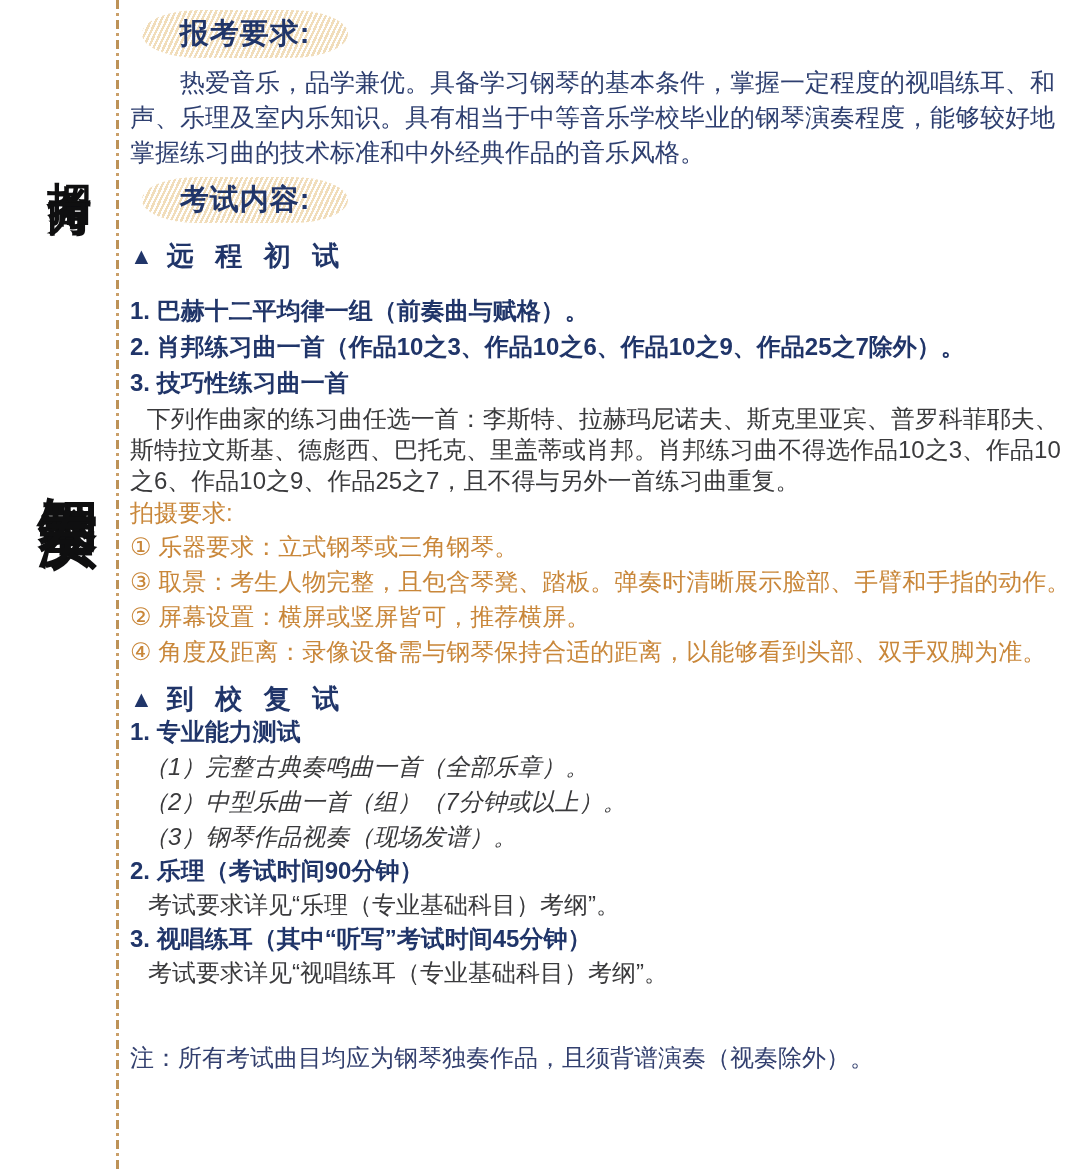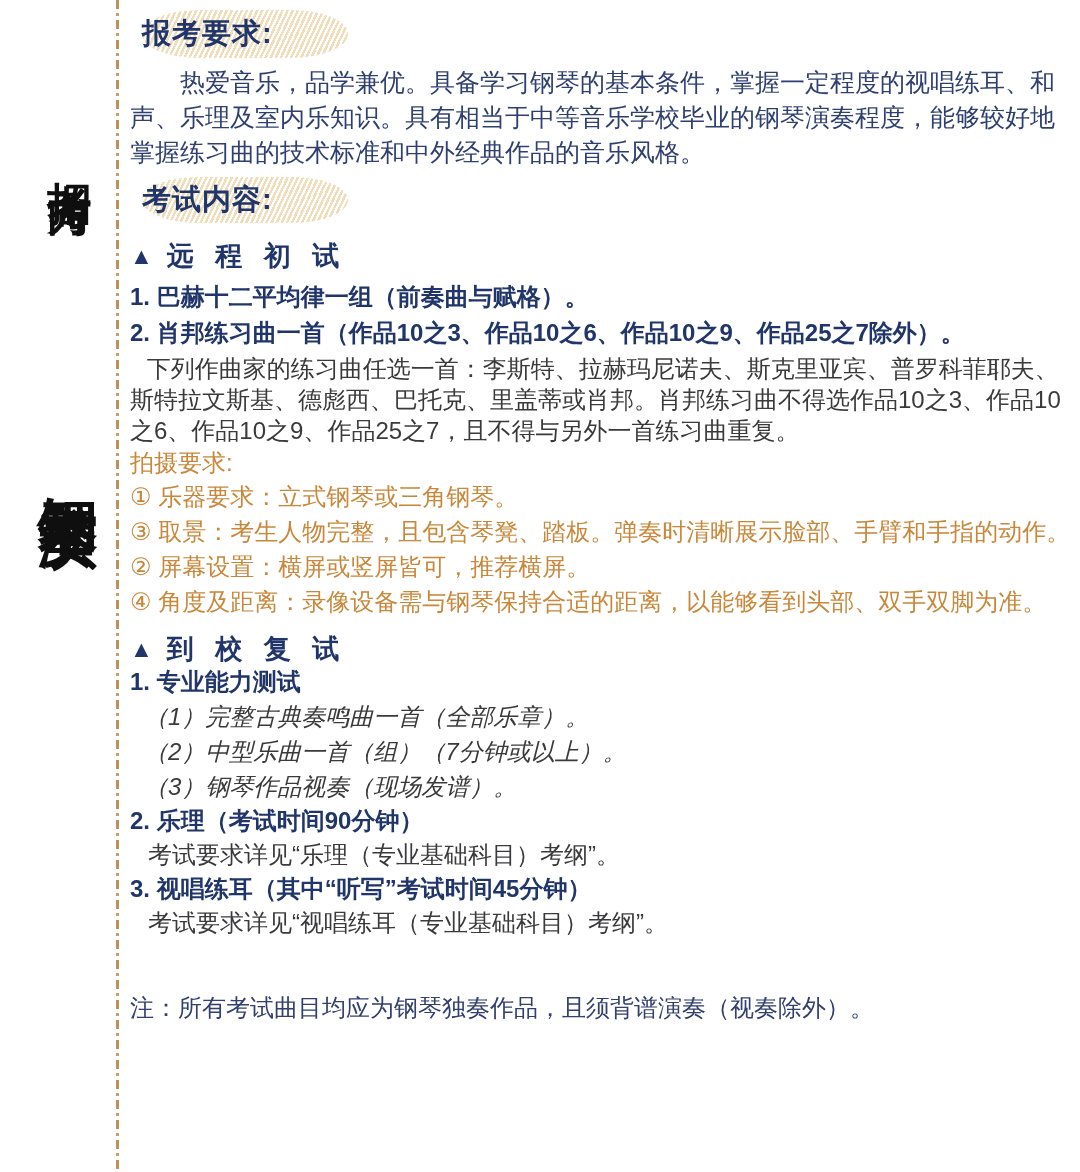--- a/index.html
+++ b/index.html
@@ -28,21 +28,21 @@
     writing-mode:vertical-rl; text-orientation:upright;
     font-weight:700; color:#0f0f10; line-height:1;
   }
   .side-label.top   { left:48px; top:146px; font-size:44px; letter-spacing:4px; }
   .side-label.major { left:38px; top:450px; font-size:60px; letter-spacing:4px; }
 
   .content { position:absolute; left:130px; top:0; width:950px; }
 
   
   .pill {
-    display:flex; align-items:center; 
+    display:flex; align-items:center; justify-content:center;
     width:206px; height:48px; margin-left:12px;
     background: repeating-linear-gradient(115deg,
       rgba(255,255,255,0) 0px, rgba(255,255,255,0) 2.2px,
       #f1ddba 2.2px, #f1ddba 4.6px);
     border-radius:110px / 46px;
   }
   .pill.first { margin-top:10px; }
   .pill.second { margin-top:7px; height:46px; }
   .pill-text { font-size:29px; font-weight:700; color:#203569; letter-spacing:1px; }
 
@@ -53,21 +53,21 @@
   }
 
   .section-heading {
     margin-top:17px; height:32px;
     display:flex; align-items:center;
     color:#203569; font-weight:700;
   }
   .tri { font-size:23px; margin-right:14px; line-height:1; }
   .heading-text { font-size:27px; letter-spacing:7px; }
 
-  .bold-items { margin-top:7px; }
+  .bold-items { margin-top:21px; }
   .bold-line { font-size:24px; font-weight:700; color:#203569; line-height:36px; }
 
   .etude-par {
     margin:2px 0 0 0; width:948px;
     font-size:24px; color:#3a3a3c; line-height:31px;
     text-indent:0.7em;
   }
   .plain-line { font-size:24px; color:#3a3a3c; line-height:31px; }
 
   .orange-title { margin-top:0; font-size:24px; color:#c9873a; line-height:33px; }
@@ -100,20 +100,21 @@
   </div>
 
   <div class="section-heading">
     <span class="tri">▲</span>
     <span class="heading-text">远 程 初 试</span>
   </div>
 
   <div class="bold-items">
     <div class="bold-line">1. 巴赫十二平均律一组（前奏曲与赋格）。</div>
     <div class="bold-line">2. 肖邦练习曲一首（作品10之3、作品10之6、作品10之9、作品25之7除外）。</div>
+    <div class="bold-line">3. 技巧性练习曲一首</div>
   </div>
 
   <p class="etude-par">下列作曲家的练习曲任选一首：李斯特、拉赫玛尼诺夫、斯克里亚宾、普罗科菲耶夫、斯特拉文斯基、德彪西、巴托克、里盖蒂或肖邦。肖邦练习曲不得选作品10之3、作品10之6、作品10之9、作品25之7，且不得与另外一首练习曲重复。</p>
 
 
   <div class="orange-title">拍摄要求:</div>
 
   <div>
     <div class="orange-item">① 乐器要求：立式钢琴或三角钢琴。</div>
     <div class="orange-item">③ 取景：考生人物完整，且包含琴凳、踏板。弹奏时清晰展示脸部、手臂和手指的动作。</div>

